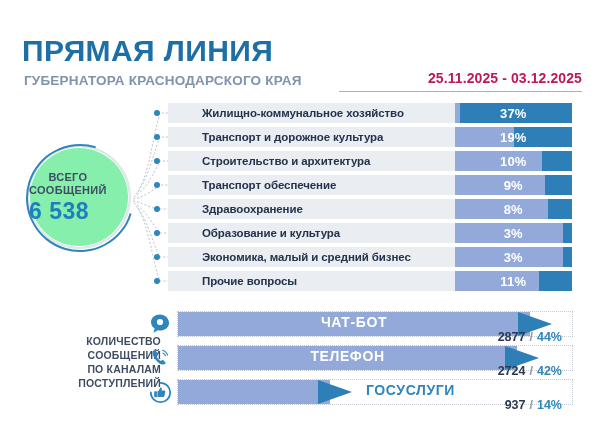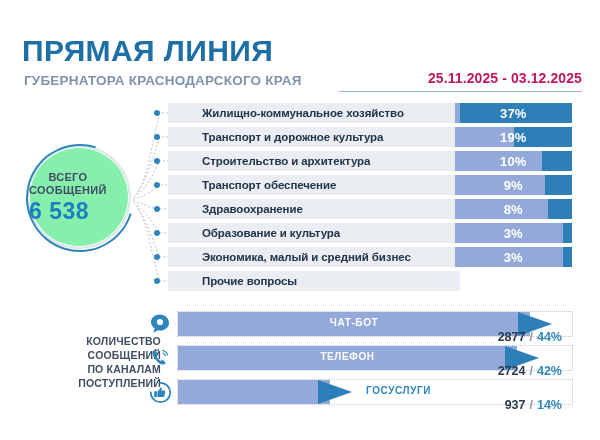--- a/index.html
+++ b/index.html
@@ -217,21 +217,21 @@
   .channel-bar {
     position: absolute;
     left: 0; top: 0; height: 24px;
   }
   .channel-bar svg { display: block; }
   .channel-bar-label {
     position: absolute;
     top: 0; height: 20px;
     display: flex;
     align-items: center;
-    font-size: 10px;
+    font-size: 14px;
     font-weight: bold;
     letter-spacing: 0.6px;
     white-space: nowrap;
   }
   .channel-bar-label.inside { color: #ffffff; }
   .channel-bar-label.outside { color: #2e86bd; }
   .channel-stats {
     position: absolute;
     right: 10px; top: 8px; height: 24px;
     display: flex;
@@ -338,20 +338,24 @@
       <div class="cat-name">Экономика, малый и средний бизнес</div>
       <div class="cat-bar">
         <div class="cat-bar-fill" style="width: 9px;"></div>
         <div class="cat-pct">3%</div>
       </div>
     </div>
 
     <div class="cat-row">
       <span class="cat-dot"></span>
       <div class="cat-name">Прочие вопросы</div>
+      <div class="cat-bar">
+        <div class="cat-bar-fill" style="width: 33px;"></div>
+        <div class="cat-pct">11%</div>
+      </div>
     </div>
 
   </div>
 
   <div class="channels-label">
     <span>КОЛИЧЕСТВО</span><br>
     <span>СООБЩЕНИЙ</span><br>
     <span>ПО КАНАЛАМ</span><br>
     <span>ПОСТУПЛЕНИЙ</span>
   </div>

